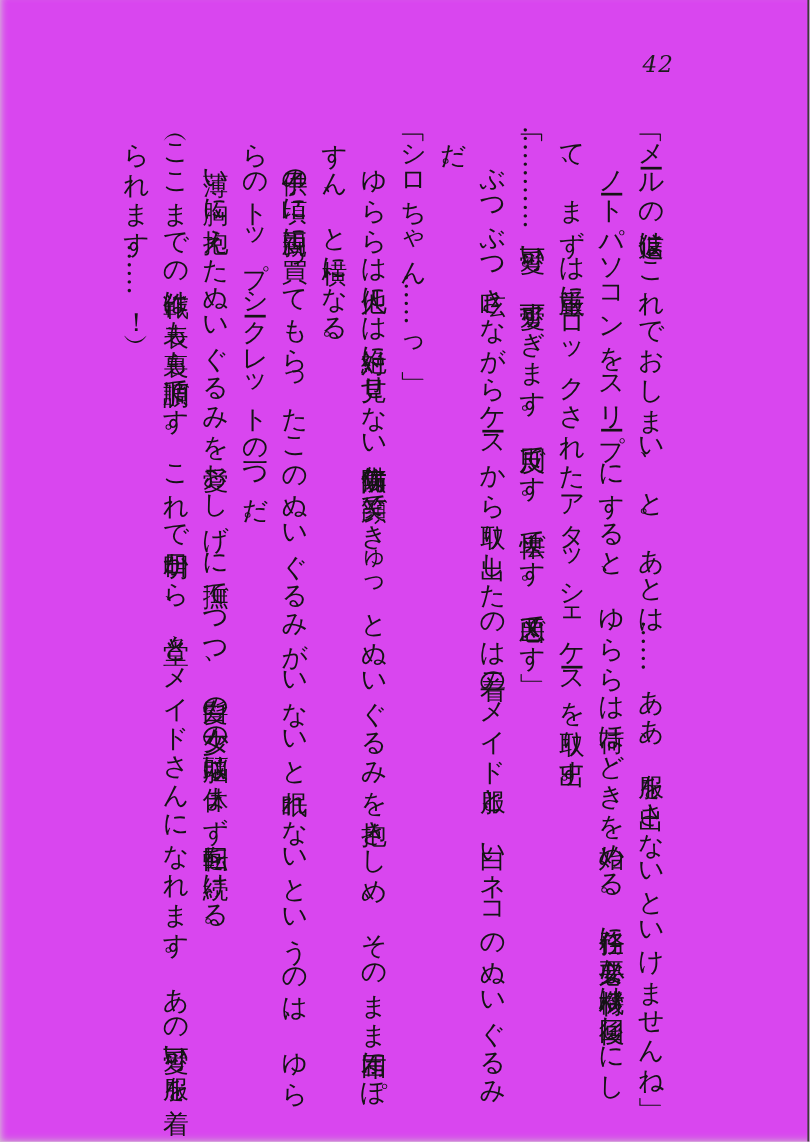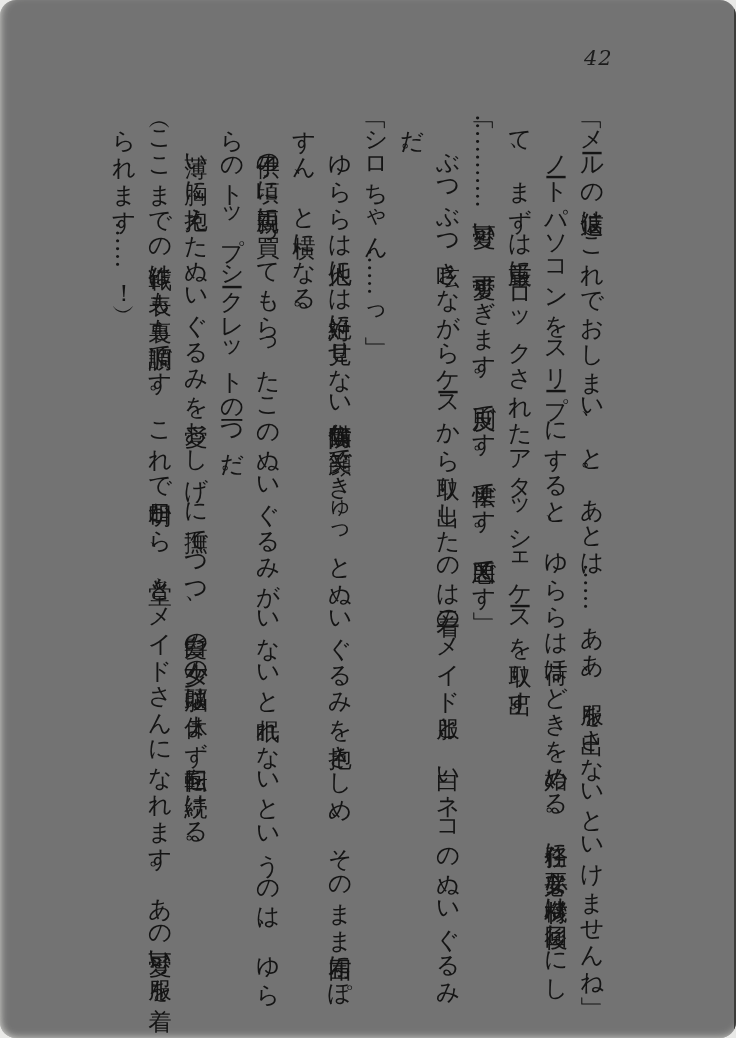--- a/index.html
+++ b/index.html
@@ -6,24 +6,23 @@
     margin: 0;
     padding: 0;
     background: #e9e9e7;
     font-family: "DejaVu Serif", "Liberation Serif", serif;
   }
   .page {
     position: relative;
     width: 736px;
     height: 1038px;
     margin: 0 auto;
-    background: #737373;
+    background: #d946ef;
     overflow: hidden;
     box-shadow: inset 0 -6px 8px -6px #c9c9c5, inset 6px 0 8px -6px #d8d8d4;
-    border-radius: 16px;
   }
   .scan-edge-right {
     position: absolute;
     top: 0;
     right: 0;
     width: 2px;
     height: 100%;
     background: #3c3c3a;
   }
   .page-number {

